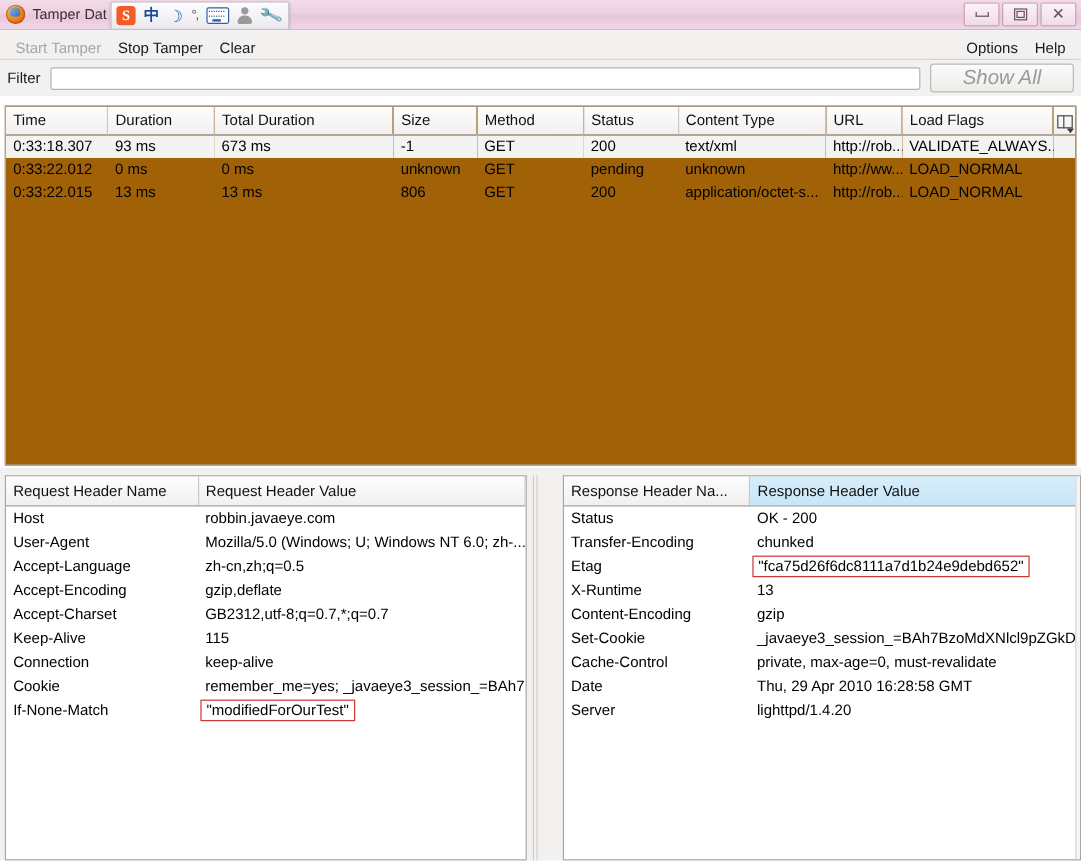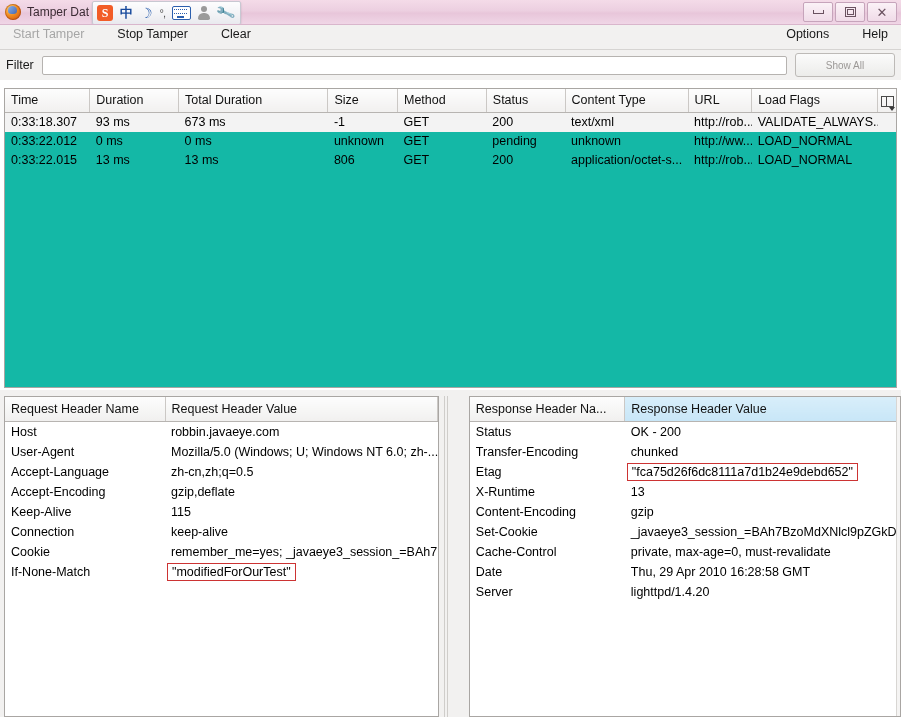--- a/index.html
+++ b/index.html
@@ -131,24 +131,23 @@
   .winbtn .g-max { width: 9px; height: 8px; border: 1px solid #6a5260; position: relative;}
   .winbtn .g-max::before{content:"";position:absolute;left:1px;top:1px;width:5px;height:4px;border:1px solid #6a5260;}
   .winbtn .g-close { font-size: 13px; line-height: 1; font-family: "DejaVu Sans", sans-serif; }
 
   
   .menubar {
     height: 24px;
     background: #f2f1f0;
     border-bottom: 1px solid #d6d4d2;
     display: flex;
-    align-items: flex-start;
+    align-items: flex-end;
     padding: 0 6px;
     font-size: 12.5px;
-    gap: 19px;
   }
   .menu-item {
     padding: 2px 7px;
     color: #1a1a1a;
     white-space: nowrap;
   }
   .menu-item.disabled { color: #a6a6a6; }
   .menu-spacer { flex: 1 1 auto; }
 
   
@@ -170,37 +169,37 @@
     font-size: 12px;
     padding: 0 4px;
     box-sizing: border-box;
     outline: none;
     color: #000;
     font-family: "Liberation Sans", sans-serif;
   }
   .showall-btn {
     height: 22px;
     min-width: 74px;
-    padding: 0 12px;
+    padding: 0 22px;
     background: linear-gradient(to bottom,#fbfbfb 0%,#ececea 100%);
     border: 1px solid #bdbab7;
     border-radius: 3px;
     color: #9b9896;
-    font-size: 10px;
-    display: flex; align-items: center; justify-content: center;
+    font-size: 17px;
+    display: flex; align-items: center; justify-content: center; font-style: italic;
   }
 
   
   .toptable-wrap {
     position: absolute;
     left: 4px; top: 88px;
     width: 893px; height: 300px;
     box-sizing: border-box;
     border: 1px solid #a9a6a3;
-    background: #14b8a6;
+    background: #a16207;
     overflow: hidden;
   }
   table.grid {
     width: 100%;
     border-collapse: collapse;
     table-layout: fixed;
     font-size: 12.5px;
   }
   table.grid thead th {
     background: linear-gradient(to bottom,#fdfdfd 0%,#f1f0ef 100%);
@@ -475,20 +474,24 @@
             </tr>
           <tr>
               <td>Accept-Language</td>
               <td>zh-cn,zh;q=0.5</td>
             </tr>
           <tr>
               <td>Accept-Encoding</td>
               <td>gzip,deflate</td>
             </tr>
           <tr>
+              <td>Accept-Charset</td>
+              <td>GB2312,utf-8;q=0.7,*;q=0.7</td>
+            </tr>
+          <tr>
               <td>Keep-Alive</td>
               <td>115</td>
             </tr>
           <tr>
               <td>Connection</td>
               <td>keep-alive</td>
             </tr>
           <tr>
               <td>Cookie</td>
               <td>remember_me=yes; _javaeye3_session_=BAh7...</td>

